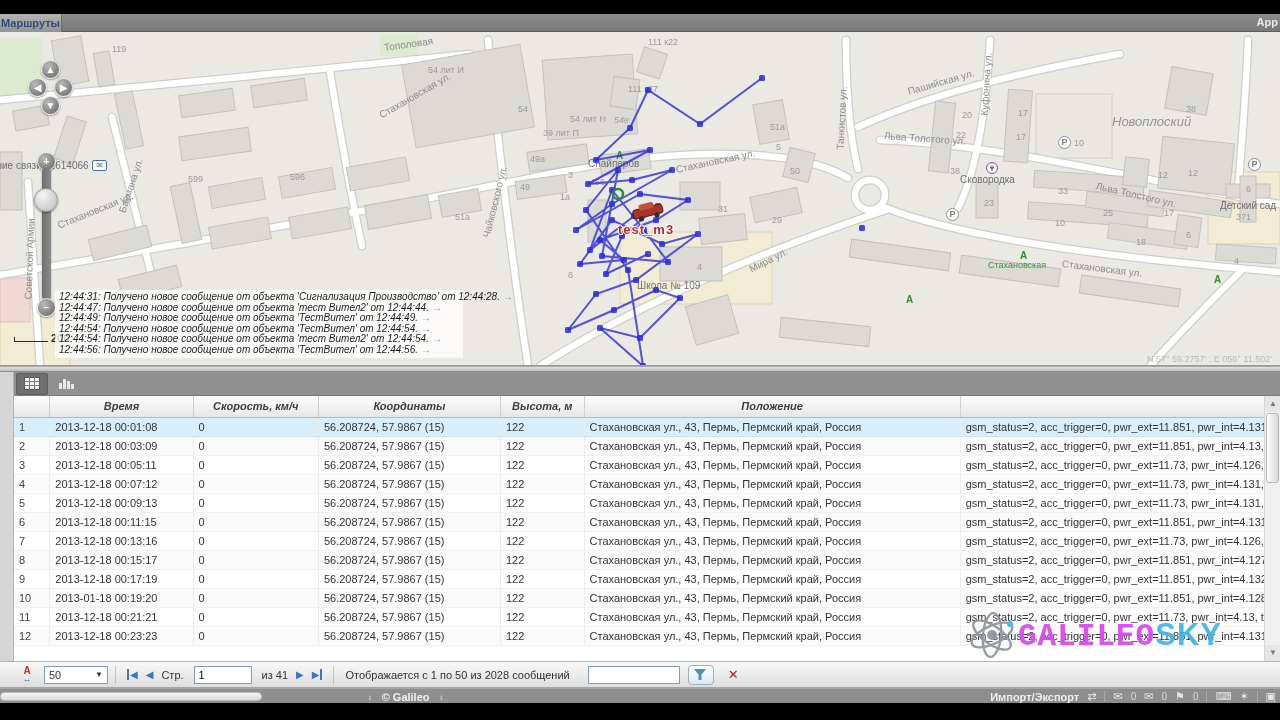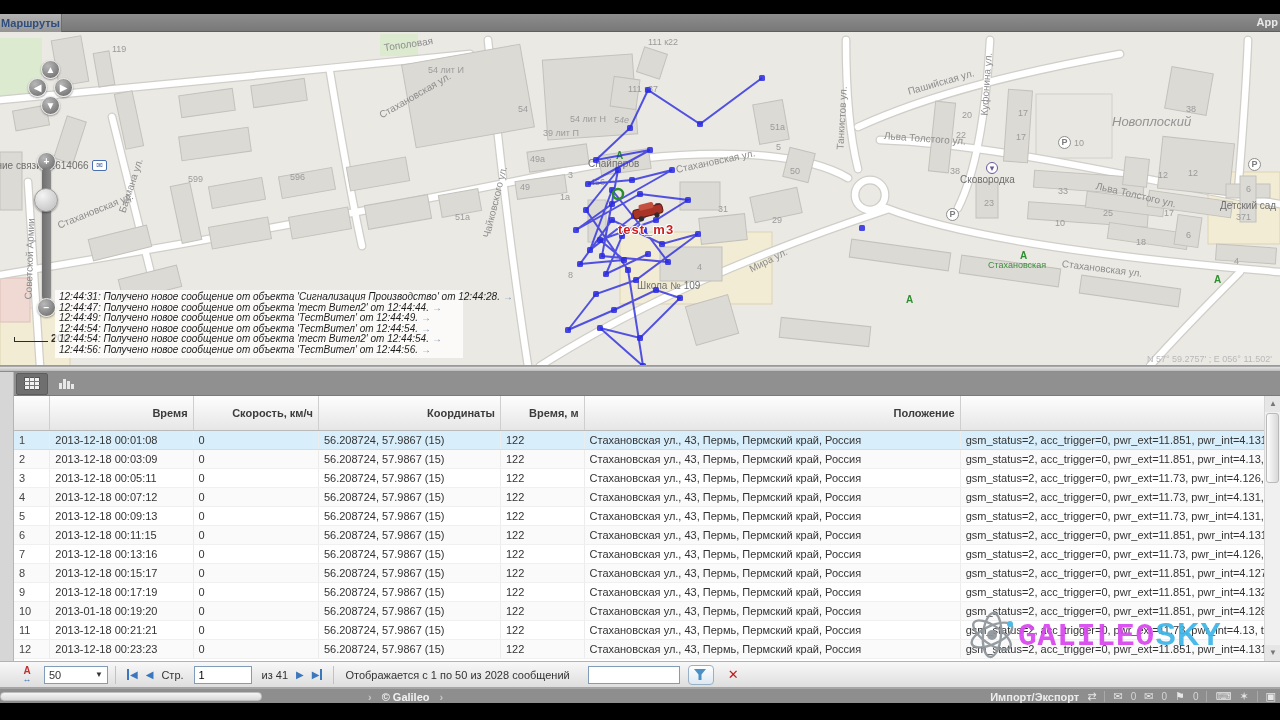--- a/index.html
+++ b/index.html
@@ -60,22 +60,22 @@
               background:linear-gradient(#e3e3e3,#bdbdbd); border-top:1px solid #a8a8a8; border-bottom:1px solid #8c8c8c; }
   #paneltabs { position:absolute; left:0; top:372px; width:1280px; height:24px; background:#909090; border-bottom:1px solid #7a7a7a; }
   .ptab { position:absolute; top:1px; width:32px; height:22px; text-align:center; line-height:22px; }
   .ptab.active { background:#6f6f6f; border:1px solid #5e5e5e; border-radius:2px; }
   .pt-glyph { display:inline-block; }
 
   
   #gutter { position:absolute; left:0; top:372px; width:14px; height:316px; background:#d6d6d6; border-right:1px solid #b5b5b5; }
   #grid { position:absolute; left:14px; top:396px; width:1250px; height:265px; background:#fff; overflow:hidden; }
   table { border-collapse:collapse; table-layout:fixed; width:1866px; }
-  th { height:34px; background:linear-gradient(#fdfdfd,#e6e6e6); border-right:1px solid #cfcfcf; border-bottom:1px solid #b9b9b9;
-       font-size:11px; font-weight:bold; color:#3c3c3c; text-align:right; padding:0 5px; white-space:nowrap; overflow:hidden; }
+  th { height:21px; background:linear-gradient(#fdfdfd,#e6e6e6); border-right:1px solid #cfcfcf; border-bottom:1px solid #b9b9b9;
+       font-size:11px; font-weight:bold; color:#3c3c3c; text-align:center; padding:0 5px; white-space:nowrap; overflow:hidden;font-style:italic; }
   td { height:19px; font-size:11px; color:#333; padding:0 5px; border-right:1px solid #ececec; border-bottom:1px solid #f0f0f0;
        white-space:nowrap; overflow:hidden; }
   tr.sel td { background:#d8eefb; border-bottom:1px solid #c4e2f4; }
   tr:nth-child(even):not(.sel) td { background:#fafafa; }
   .c-num { color:#444; }
   #vscroll { position:absolute; right:0; top:396px; width:16px; height:265px; background:#f0f0f0; border-left:1px solid #d7d7d7; }
   #vscroll .arr { position:absolute; left:0; width:16px; height:16px; background:#e6e6e6; color:#777; font-size:8px; text-align:center; line-height:16px; }
   #vthumb { position:absolute; left:1px; top:17px; width:13px; height:70px; background:linear-gradient(90deg,#fdfdfd,#d8d8d8); border:1px solid #b9b9b9; border-radius:3px; }
 
   
@@ -419,21 +419,21 @@
         <col style="width:56px">
           <col style="width:252px">
           <col style="width:616px">
       </colgroup>
       <thead>
           <tr id="hdr-row">
             <th></th>
             <th>Время</th>
             <th>Скорость, км/ч</th>
             <th>Координаты</th>
-            <th>Время, м</th>
+            <th>Высота, м</th>
             <th>Положение</th>
             <th>Параметры</th>
           </tr>
         </thead>
       <tbody id="tbody">
           <tr class="sel">
             <td class="c-num">1</td>
             <td class="c-time">2013-12-18 00:01:08</td>
             <td class="c-speed">0</td>
             <td class="c-coords">56.208724, 57.9867 (15)</td>

